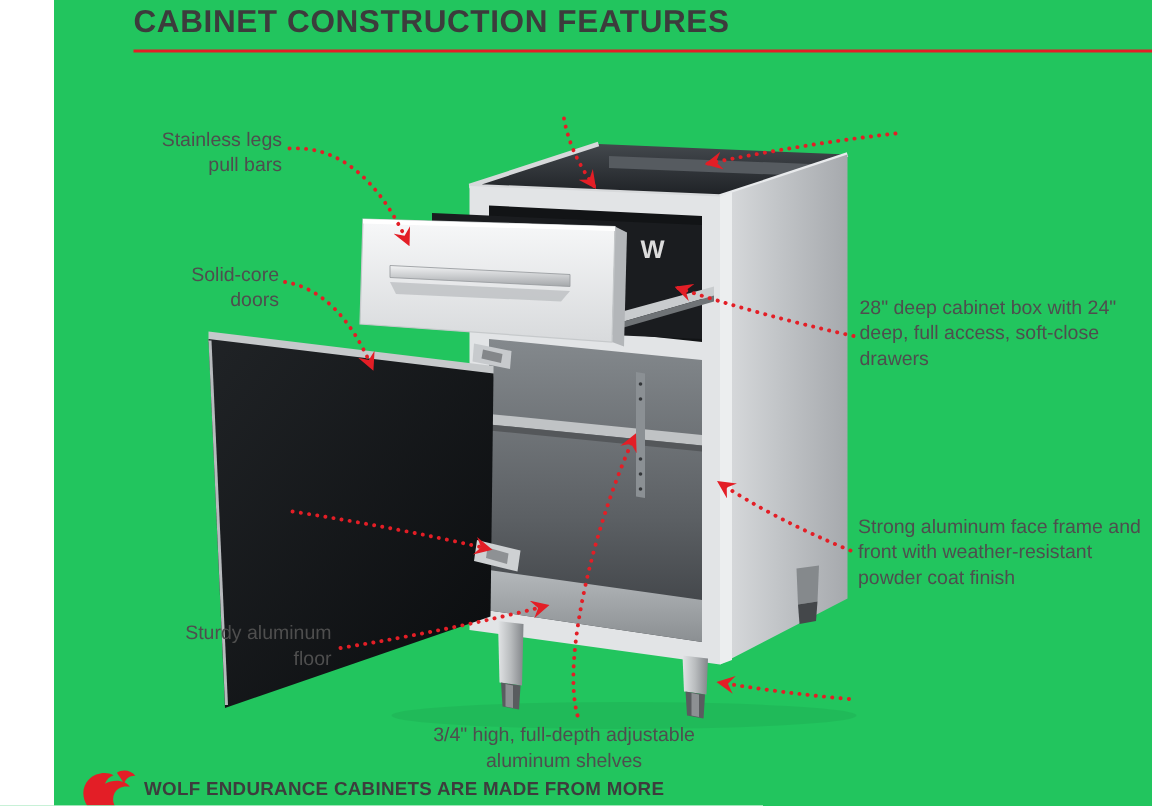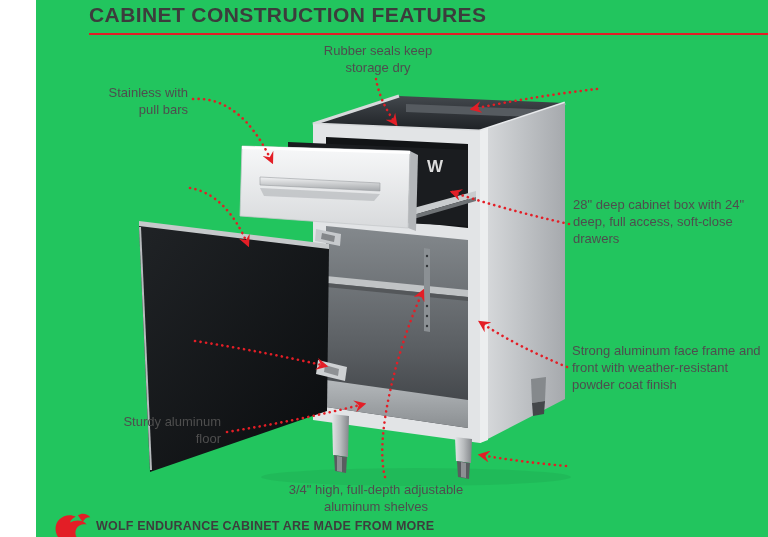--- a/index.html
+++ b/index.html
@@ -179,30 +179,30 @@
       <path class="arrow" marker-end="url(#ah)" d="M154,188 Q190,194 212,245"></path>
       <path class="arrow" marker-end="url(#ah)" d="M533,224 Q470,210 416,192"></path>
       <path class="arrow" marker-end="url(#ah)" d="M159,341 Q230,352 290,366"></path>
       <path class="arrow" marker-end="url(#ah)" d="M531,367 Q480,346 444,322"></path>
       <path class="arrow" marker-end="url(#ah)" d="M191,432 Q265,420 328,404"></path>
       <path class="arrow" marker-end="url(#ah)" d="M349,477 C338,437 362,345 387,291"></path>
       <path class="arrow" marker-end="url(#ah)" d="M530,466 Q485,462 444,455"></path>
     </g>
   </svg>
 
-  <div class="callout" id="co-rubber">Rubber seals keep storage dry</div>
-  <div class="callout" id="co-pull">Stainless with pull bars</div>
+  <div class="callout" id="co-pull">Stainless legs pull bars</div>
+  <div class="callout" id="co-doors">Solid-core doors</div>
   <div class="callout" id="co-box">28" deep cabinet box with 24" deep, full access, soft-close drawers</div>
   <div class="callout" id="co-frame">Strong aluminum face frame and front with weather-resistant powder coat finish</div>
   <div class="callout" id="co-floor">Sturdy aluminum floor</div>
   <div class="callout" id="co-shelves">3/4" high, full-depth adjustable aluminum shelves</div>
 
   <div class="logo-box">
     <svg viewBox="0 0 46 30" width="42" height="30" aria-hidden="true">
       <g fill="#e31e26">
         <path d="M10,30 C4,24 3,14 9,8 C14,3 22,2 27,5 C24,6.2 21.8,8.2 20.8,11.2 C27,7.4 36,8.4 39,13.4 C34,12.4 29.8,14.2 27.8,18 C25.8,22 26.6,26.4 30,30 Z"></path>
         <path d="M29.5,3.2 C33.5,0.2 40,1.2 43,5.4 C39.2,5.2 36,7.2 34.8,11 C32.8,8 30.8,5.2 29.5,3.2 Z"></path>
       </g>
     </svg>
   </div>
-  <div class="footer-brand">WOLF ENDURANCE CABINET ARE MADE FROM MORE</div>
+  <div class="footer-brand">WOLF ENDURANCE CABINETS ARE MADE FROM MORE</div>
 
 </div>
 
 </body></html>

